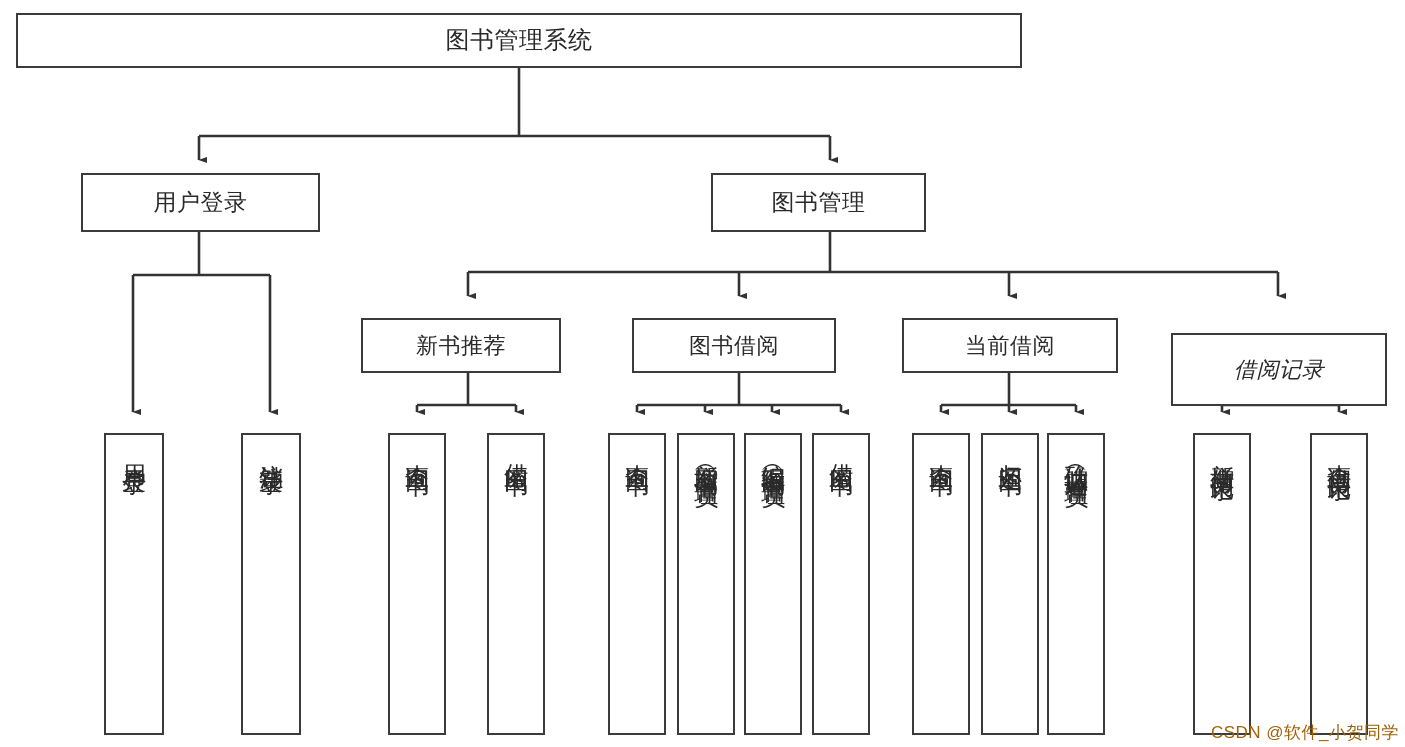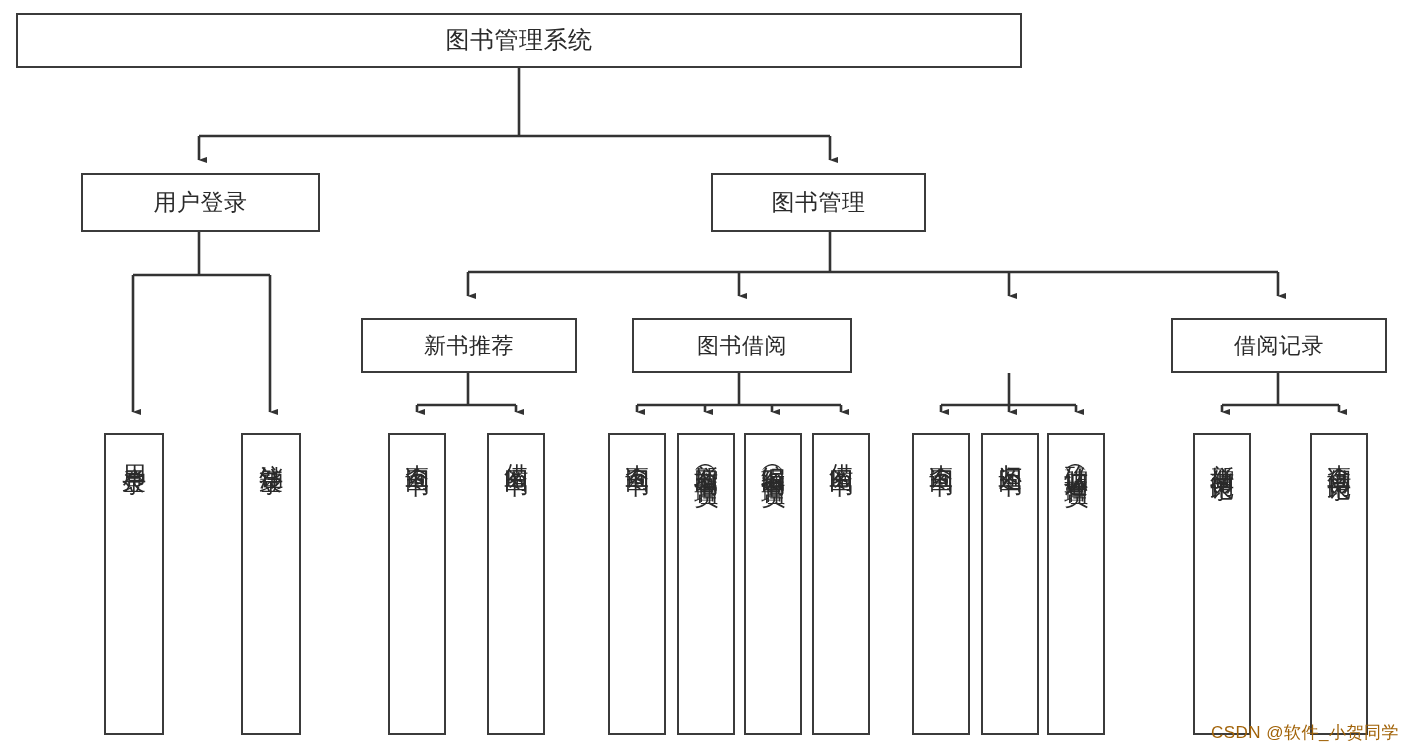--- a/index.html
+++ b/index.html
@@ -132,30 +132,33 @@
   </div>
 
   <div class="node level1" style="left:81px; top:173px; width:239px; height:59px;">
     <span class="node-label">用户登录</span>
   </div>
 
   <div class="node level1" style="left:711px; top:173px; width:215px; height:59px;">
     <span class="node-label">图书管理</span>
   </div>
 
-  <div class="node level2" style="left:361px; top:318px; width:216px; height:55px;">
+  <div class="node level2" style="left:361px; top:318px; width:200px; height:55px;">
     <span class="node-label">新书推荐</span>
   </div>
 
-  <div class="node level2" style="left:632px; top:318px; width:220px; height:55px;">
+  <div class="node level2" style="left:632px; top:318px; width:204px; height:55px;">
     <span class="node-label">图书借阅</span>
   </div>
 
-
-  <div class="node level2" style="left:1171px; top:318px; width:216px; height:55px;">
+  <div class="node level2" style="left:902px; top:318px; width:216px; height:55px;">
+    <span class="node-label">当前借阅</span>
+  </div>
+
+  <div class="node level2" style="left:1171px; top:333px; width:216px; height:73px;font-style:italic;">
     <span class="node-label">借阅记录</span>
   </div>
 
   <div class="node leaf" style="left:104px; top:433px; width:60px; height:302px;">
     <span class="node-label">用户登录</span>
   </div>
 
   <div class="node leaf" style="left:241px; top:433px; width:60px; height:302px;">
     <span class="node-label">注销登录</span>
   </div>

